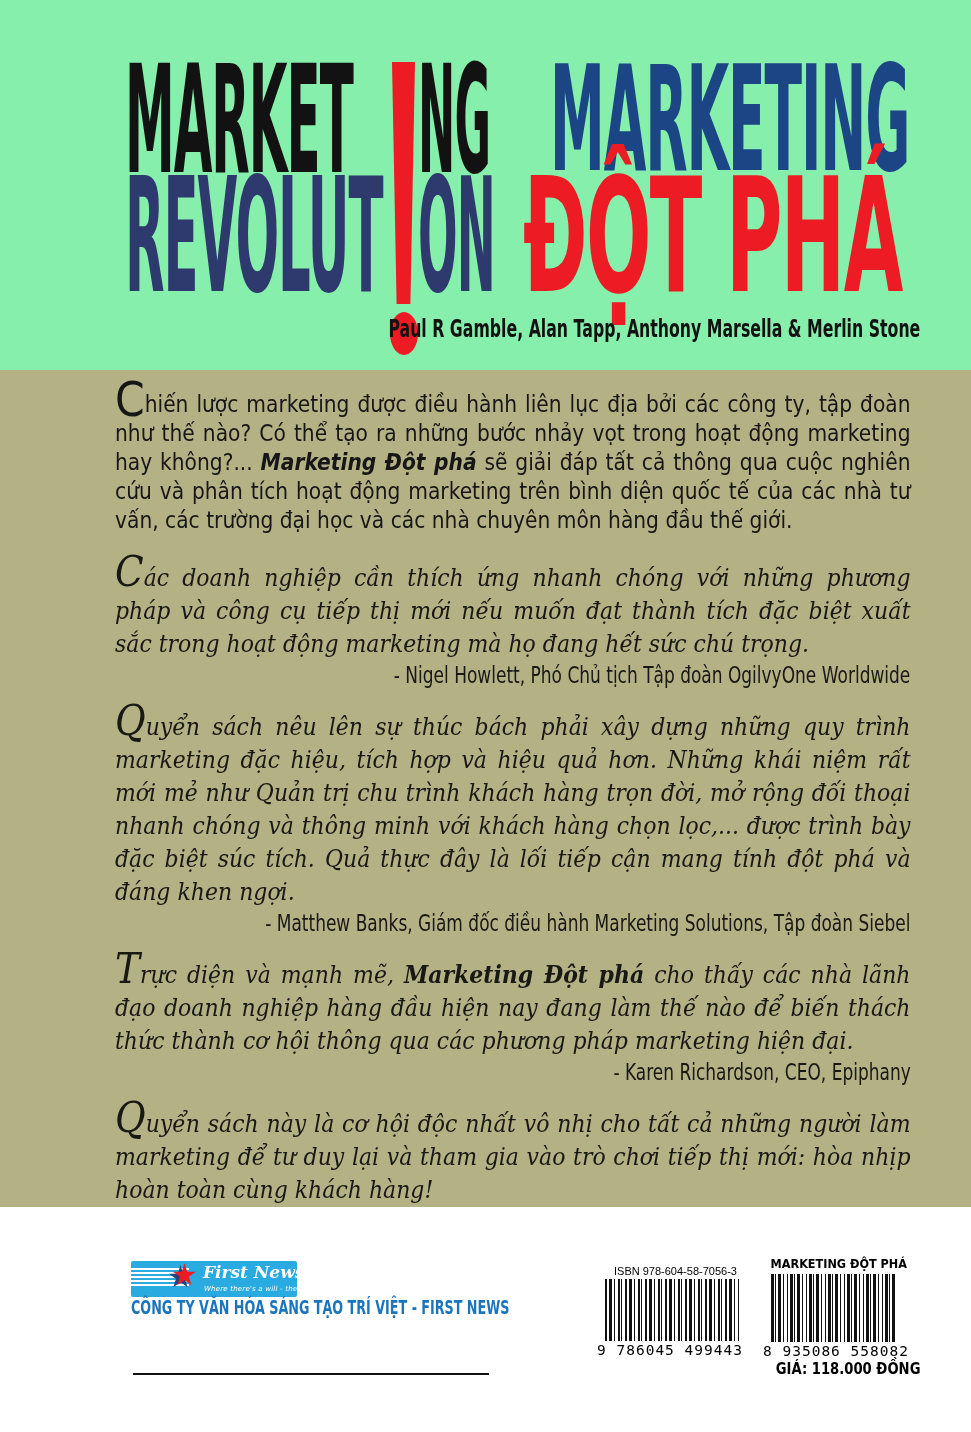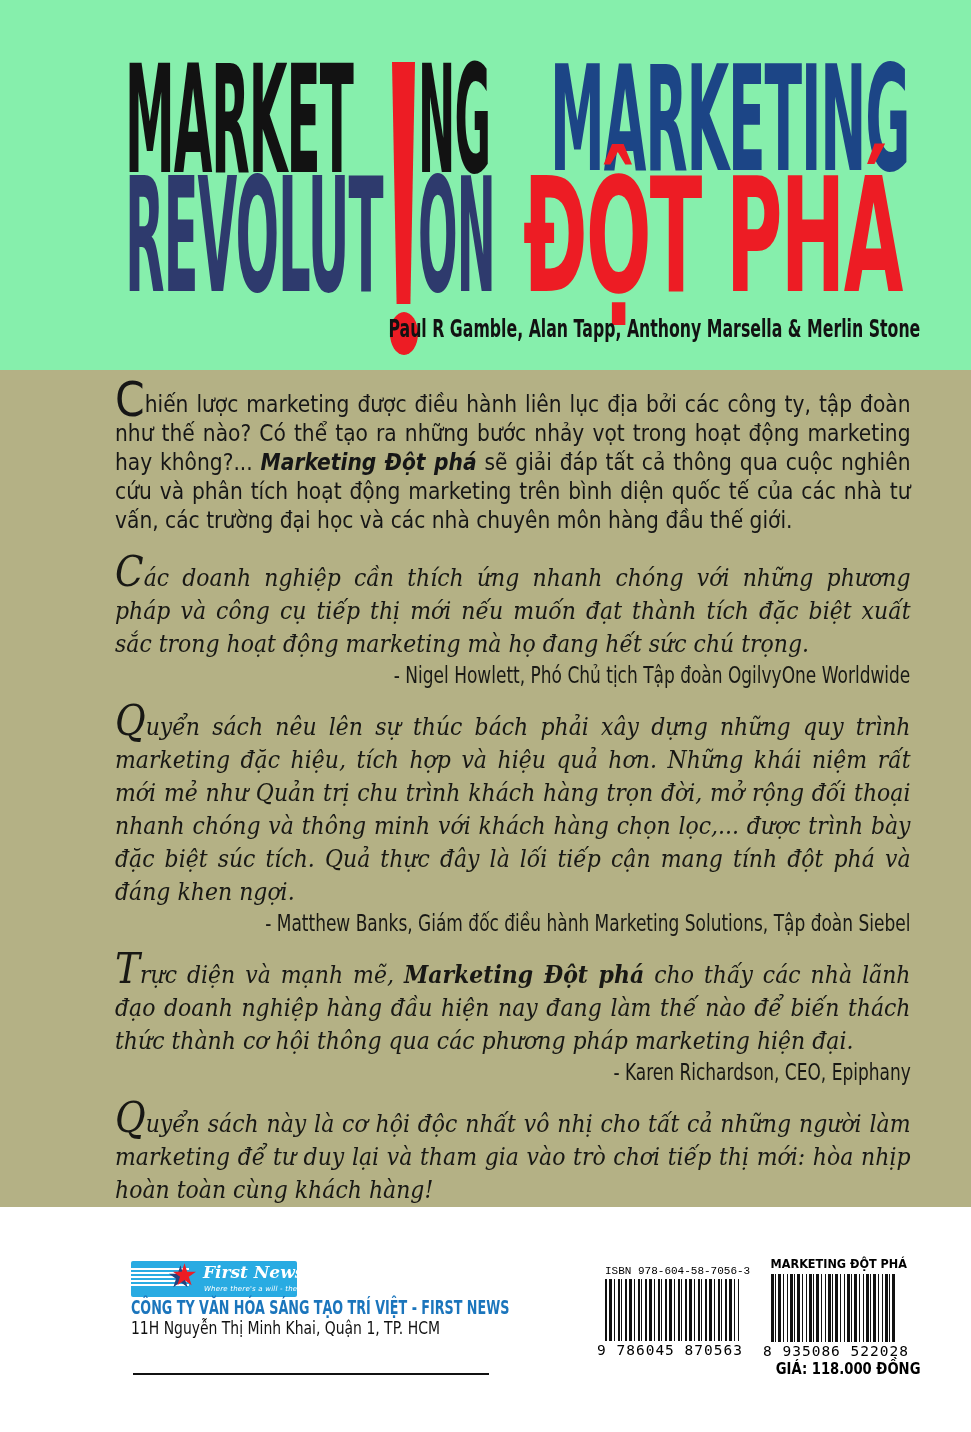--- a/index.html
+++ b/index.html
@@ -85,22 +85,22 @@
   }
   .contact { position:absolute; left:131px; top:111px; font-size:17px; color:#111; }
   .contact div { height:20px; }
   .cline { display:inline-block; white-space:nowrap; transform:scaleX(0.82); transform-origin:0 50%; }
   .rule { position:absolute; left:133px; top:166px; width:356px; height:2px; background:#111; }
 
   .bc { position:absolute; color:#000; }
   .bc-isbn { left:597px; top:58px; width:150px; }
   .bc-ean  { left:763px; top:46px; width:142px; text-align:center; }
   .bc-label-mono {
-    font-family:Liberation Mono, monospace;
-    font-size:11px; white-space:nowrap; margin-left:8px;
+    font-family:Liberation Sans, sans-serif;
+    font-size:11px; white-space:nowrap; margin-left:17px;
   }
   .bc-label-bold { font-size:12.5px; font-weight:bold; white-space:nowrap;
     display:inline-block; transform:scaleX(0.9); transform-origin:50% 50%; }
   .bars { height:62px; margin-top:2px;
     background:repeating-linear-gradient(90deg,#111 0 2px,#fff 2px 4px,#111 4px 7px,#fff 7px 9px,#111 9px 10px,#fff 10px 13px,#111 13px 15px,#fff 15px 16px,#111 16px 17px,#fff 17px 20px);
   }
   .bars-isbn { width:134px; margin-left:8px; }
   .bars-ean  { width:126px; margin:2px auto 0 auto;
     background:repeating-linear-gradient(90deg,#111 0 3px,#fff 3px 4px,#111 4px 5px,#fff 5px 7px,#111 7px 10px,#fff 10px 12px,#111 12px 13px,#fff 13px 16px,#111 16px 17px,#fff 17px 19px);
     height:68px;
@@ -153,31 +153,30 @@
     <div class="logo">
       <div class="stripes"></div>
       <span class="star">★</span>
       <div class="brand"><span>First News</span></div>
       <div class="tagline">Where there's a will - there's a way</div>
     </div>
 
     <div class="company">CÔNG TY VĂN HÓA SÁNG TẠO TRÍ VIỆT - FIRST NEWS</div>
 
     <div class="contact">
-      <div><span class="cline">11H Nguyễn Thị Minh Khai, Quận 1, TP. HCM</span></div>
     </div>
     <div class="rule"></div>
 
     <div class="bc bc-isbn">
       <div class="bc-label-mono">ISBN 978-604-58-7056-3</div>
       <div class="bars bars-isbn"></div>
-      <div class="bc-digits">9 786045 870563</div>
+      <div class="bc-digits">9 786045 499443</div>
     </div>
 
     <div class="bc bc-ean">
       <div><span class="bc-label-bold">MARKETING ĐỘT PHÁ</span></div>
       <div class="bars bars-ean"></div>
-      <div class="bc-digits">8 935086 522028</div>
+      <div class="bc-digits">8 935086 558082</div>
       <div><span class="bc-price">GIÁ: 118.000 ĐỒNG</span></div>
     </div>
 
   </div>
 </div>
 
 </body></html>

